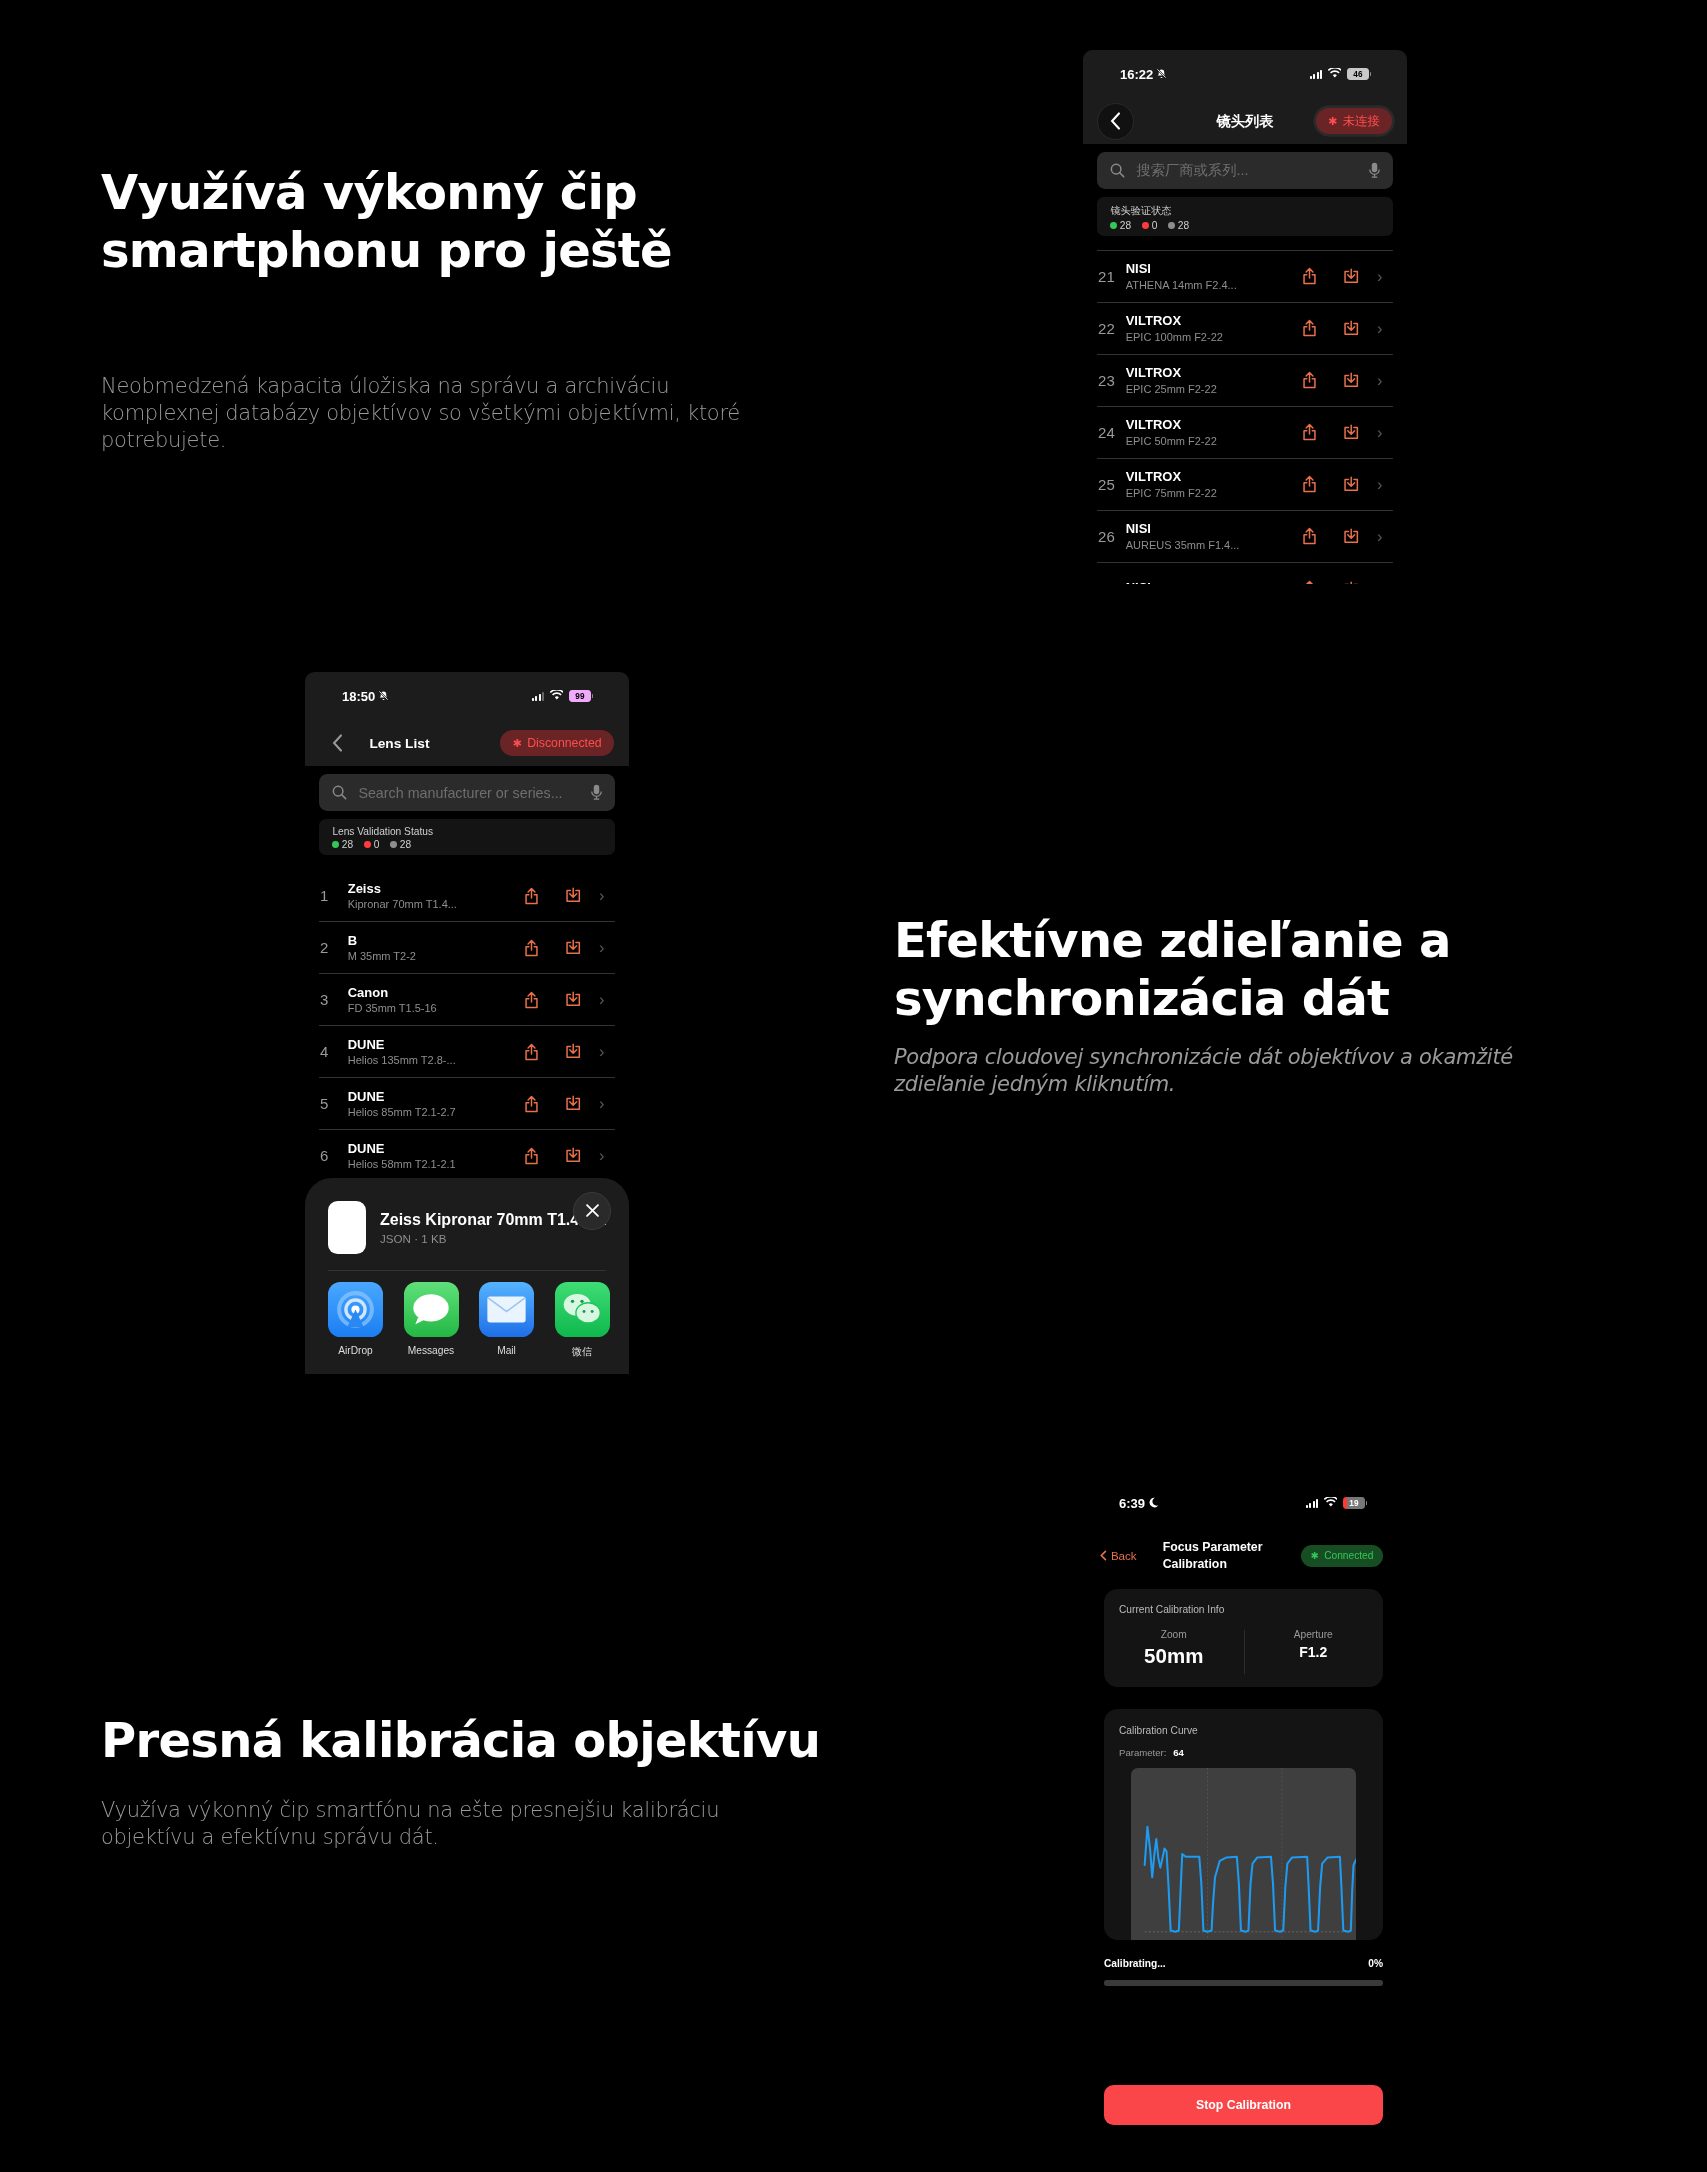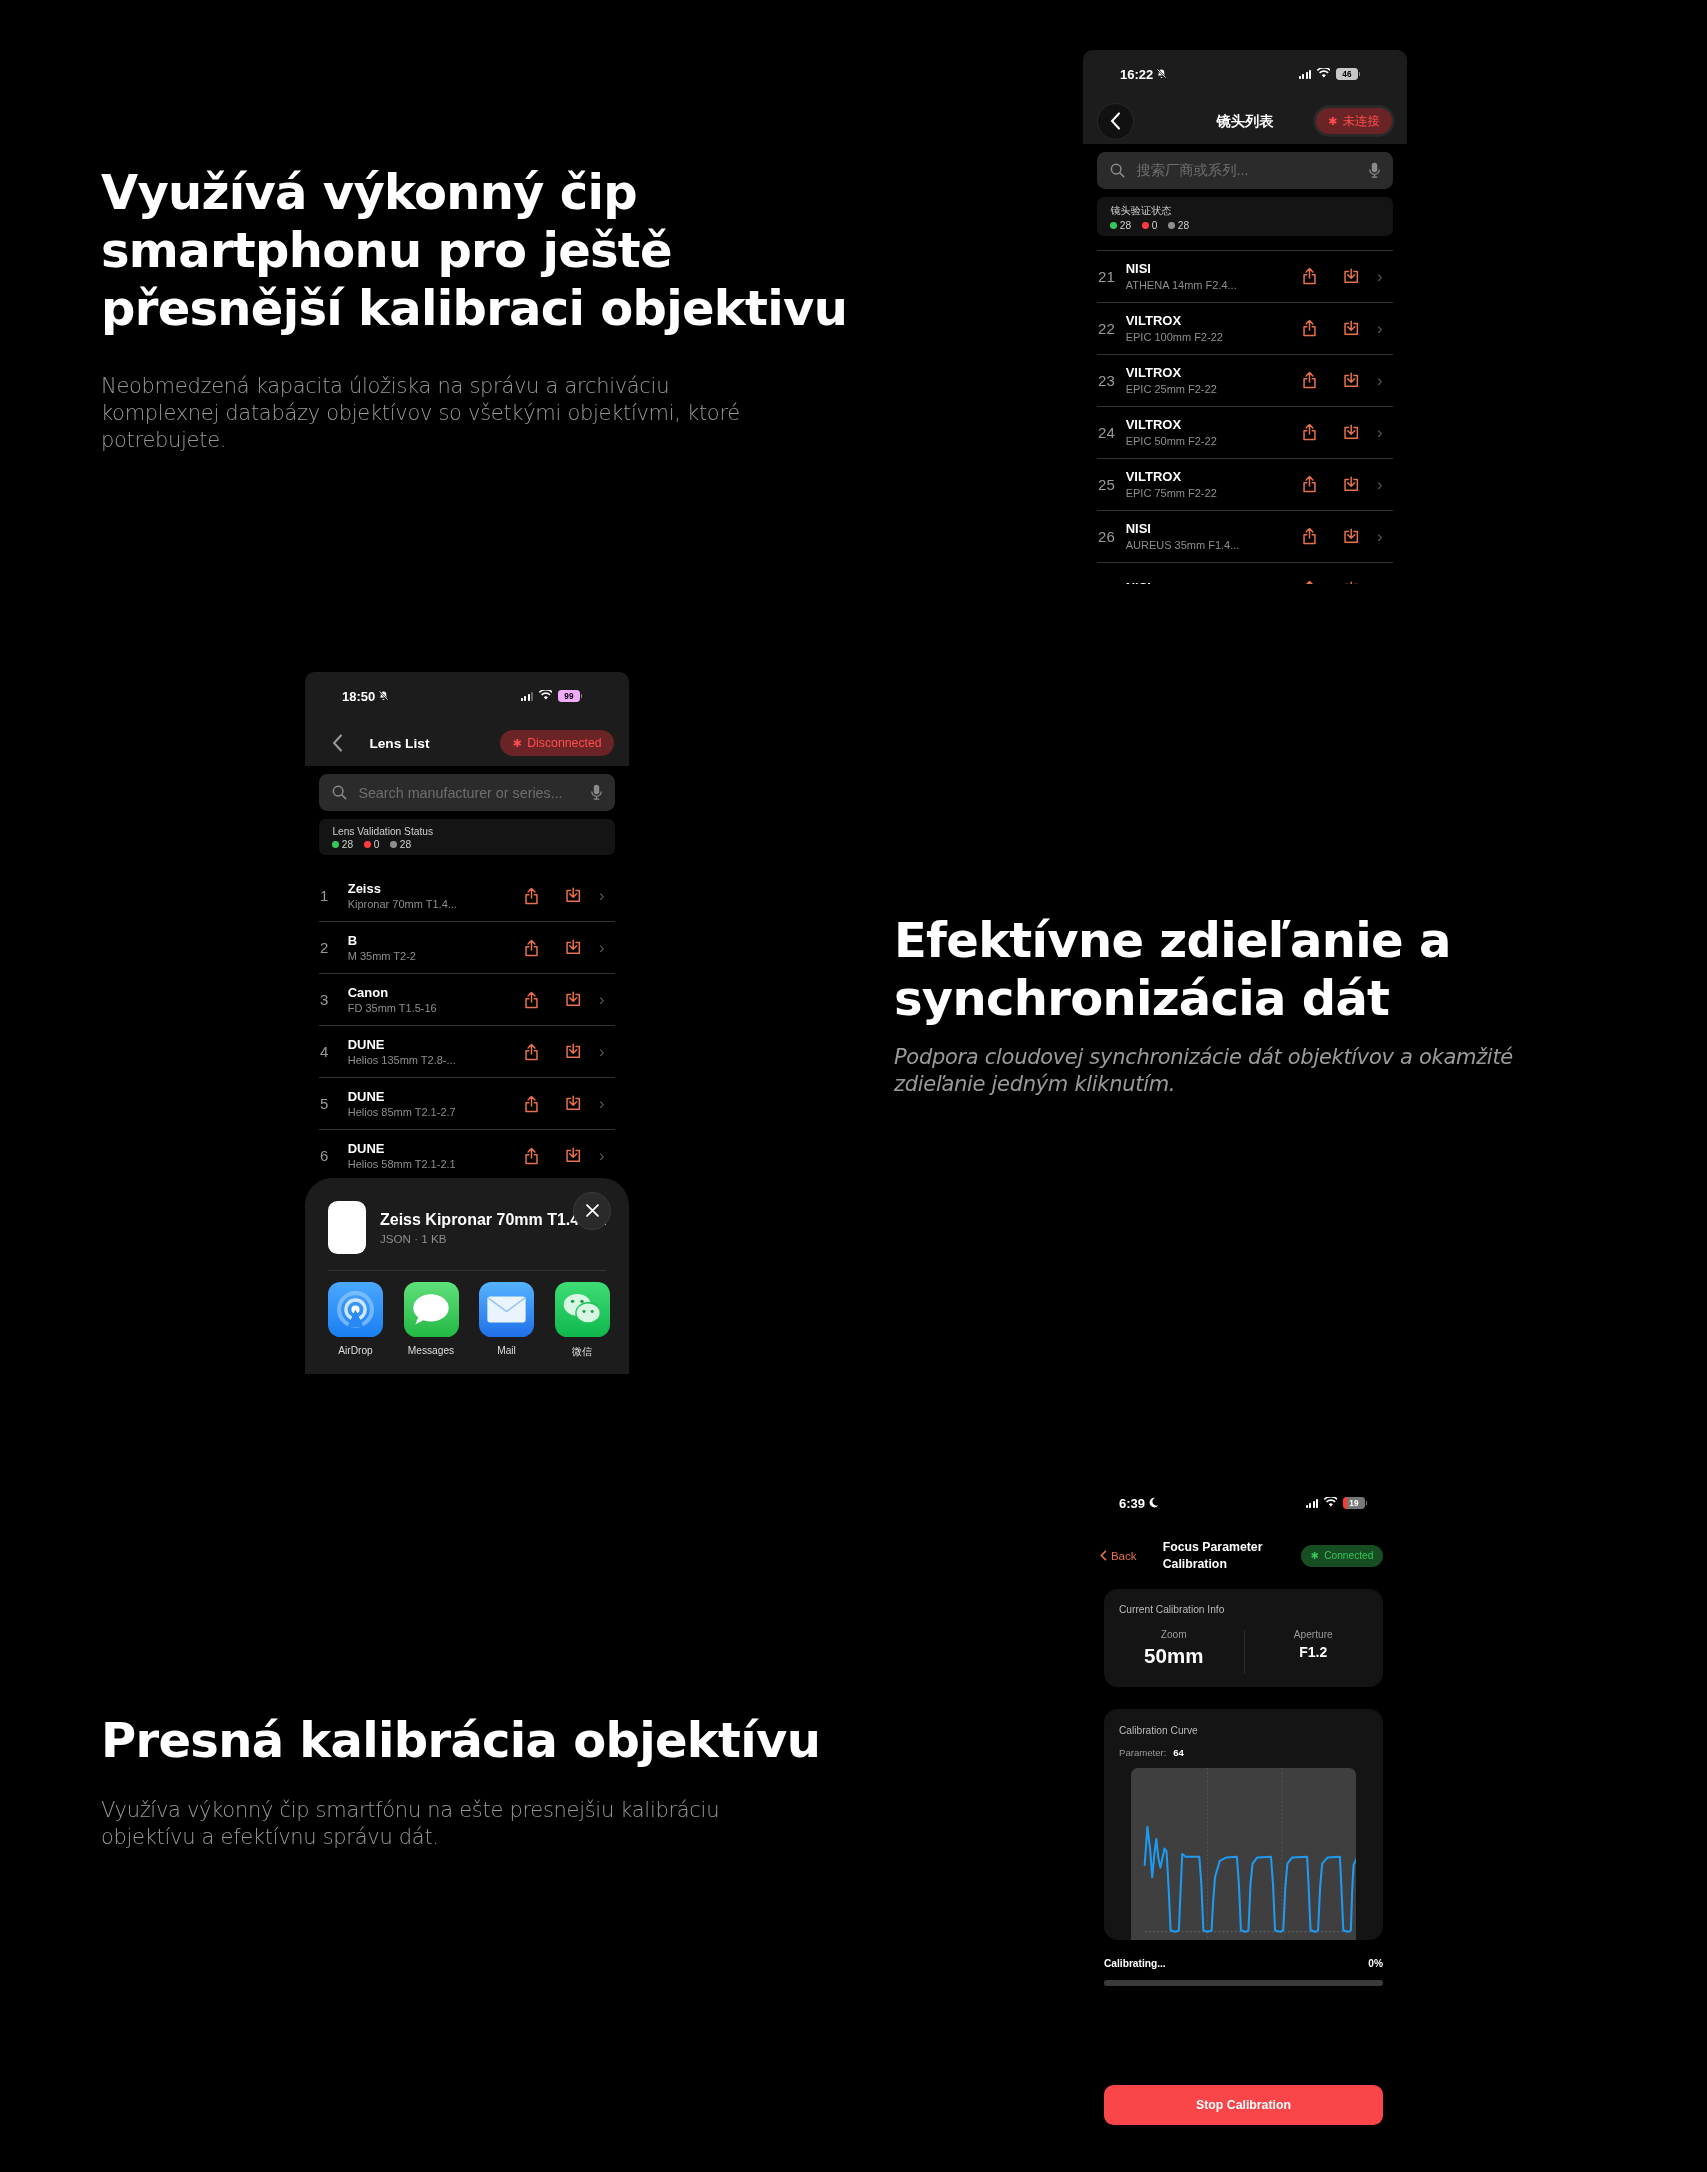--- a/index.html
+++ b/index.html
@@ -3,21 +3,21 @@
 <meta charset="utf-8">
 <style>
   * { box-sizing: border-box; margin: 0; padding: 0; }
   html, body { width: 1708px; height: 2172px; background: #000; overflow: hidden; }
   body { position: relative; font-family: "Liberation Sans", "DejaVu Sans", sans-serif; color: #fff; }
 
   .headline { position: absolute; font-family: "DejaVu Sans", sans-serif; font-weight: bold; color: #fff; letter-spacing: -0.7px; }
   .subtext { position: absolute; font-family: "DejaVu Sans", sans-serif; font-weight: 300; color: #9a9a9a; letter-spacing: -0.3px; }
 
   .phone { position: absolute; background: #000; overflow: hidden; }
-  .status-bar { display: flex; justify-content: space-between; align-items: center; padding: 0 47px 0 37px; height: 48px; font-weight: bold; font-size: 13px; color: #fff; }
+  .status-bar { display: flex; justify-content: space-between; align-items: center; padding: 0 36px 0 37px; height: 48px; font-weight: bold; font-size: 13px; color: #fff; }
   .status-left { display: flex; align-items: center; gap: 2.7px; }
   .status-right { display: flex; align-items: center; gap: 5.5px; }
   .signal { display: flex; align-items: flex-end; gap: 1.4px; height: 9px; }
   .signal span { width: 2px; background: #fff; border-radius: 0.7px; }
   .battery { display: inline-flex; align-items: center; }
   .battery .body { min-width: 22px; height: 11.6px; border-radius: 3.4px; background: #f0abfc; color: #000; font-size: 8.2px; font-weight: bold; display: flex; align-items: center; justify-content: center; padding: 0 2px; }
   .battery .cap { width: 1.4px; height: 4.1px; background: #888; margin-left: 0.7px; border-radius: 0.7px; }
 
   .nav-bar { position: relative; height: 46px; display: flex; align-items: center; }
   .back-circle { width: 37px; height: 37px; border-radius: 50%; background: #1c1c1c; border: 0.7px solid #2a2a2a; display: flex; align-items: center; justify-content: center; color: #fff; font-size: 20.5px; margin-left: 13.7px; }
@@ -53,21 +53,20 @@
   .chart-area { background: #3f3f3f; border-radius: 6.8px; position: relative; overflow: hidden; }
   .progress-track { height: 5.5px; background: #3a3a3a; border-radius: 2.7px; margin: 0 15px; }
   .stop-btn { position: absolute; left: 15px; right: 15px; height: 40px; border-radius: 9.6px; background: #fa4549; color: #fff; font-weight: bold; font-size: 12.3px; display: flex; align-items: center; justify-content: center; border: none; font-family: "Liberation Sans", sans-serif; }
 </style>
 </head>
 <body>
 
 <div class="headline" style="left:101px; top:163px; font-size:48px; line-height:58px;">
   <div>Využívá výkonný čip</div>
   <div>smartphonu pro ještě</div>
-  <div>přesnější kalibraci objektivu</div>
 </div>
 <div class="subtext" style="left:101px; top:373px; font-size:21px; line-height:27px;">
   <div>Neobmedzená kapacita úložiska na správu a archiváciu</div>
   <div>komplexnej databázy objektívov so všetkými objektívmi, ktoré</div>
   <div>potrebujete.</div>
 </div>
 
 <div class="headline" style="left:894px; top:911px; font-size:48px; line-height:58px;">
   <div>Efektívne zdieľanie a</div>
   <div>synchronizácia dát</div>

